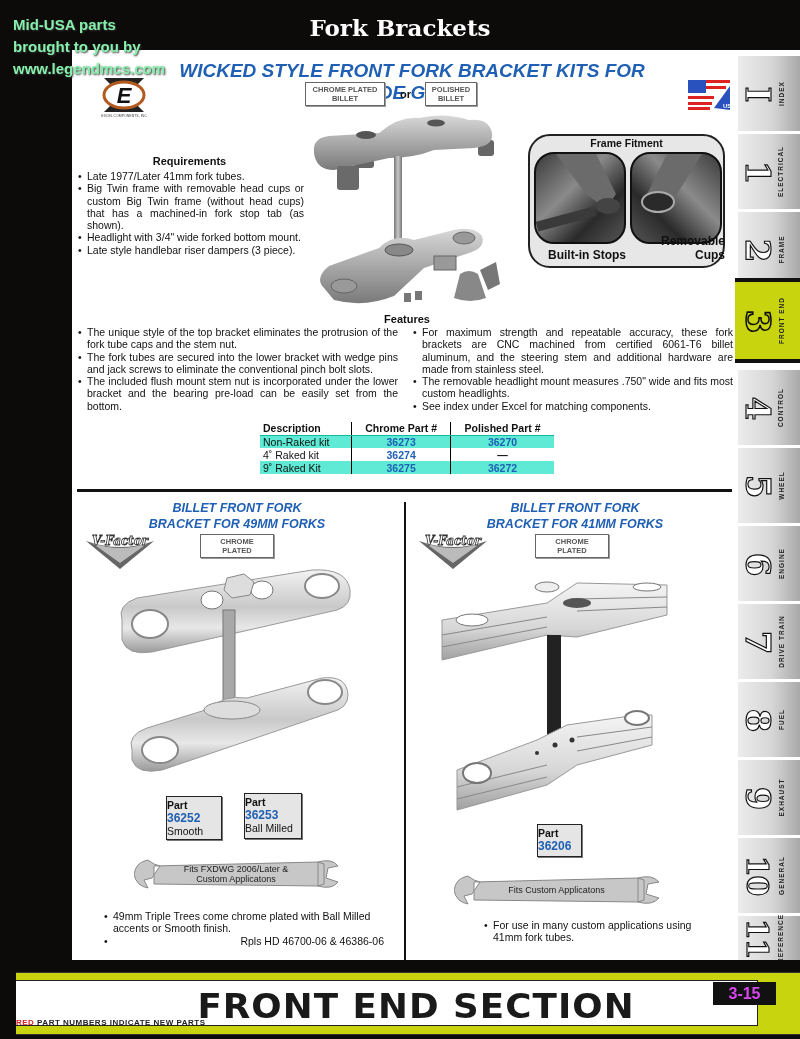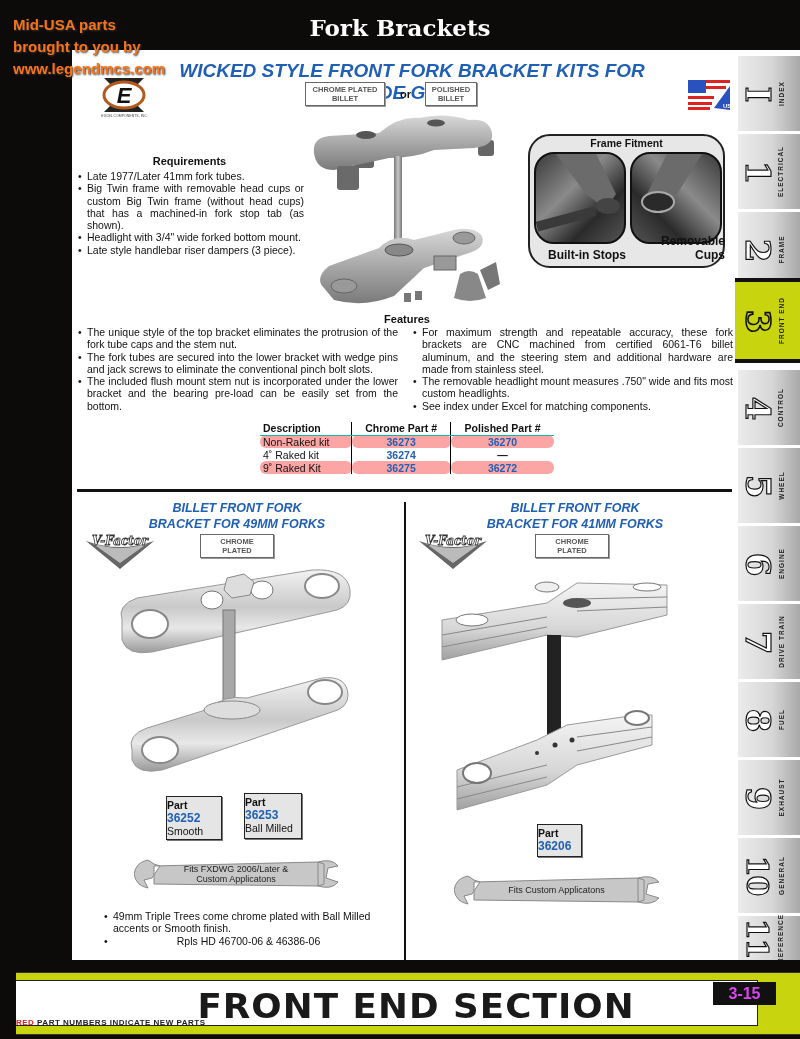--- a/index.html
+++ b/index.html
@@ -4,42 +4,42 @@
 <style>
   * { box-sizing: border-box; margin: 0; padding: 0; }
   html, body { width: 800px; height: 1039px; overflow: hidden; background: #0d0a0a; }
   body { position: relative; font-family: "Liberation Sans", sans-serif; color: #111; }
 
   .topbar { position: absolute; left: 0; top: 0; width: 800px; height: 50px; background: #0d0a0a; }
   .left-strip { position: absolute; left: 0; top: 0; width: 72px; height: 960px; background: #0d0a0a; }
   .page-title { position: absolute; left: 0; top: 14px; width: 800px; text-align: center;
     font-family: "DejaVu Serif", serif; font-weight: bold; font-size: 23px; color: #fff; }
   .watermark { position: absolute; left: 13px; top: 14px; font-family: "Liberation Sans", sans-serif;
-    font-weight: bold; font-size: 15px; line-height: 22px; color: #f97316;
+    font-weight: bold; font-size: 15px; line-height: 22px; color: #86efac;
     text-shadow: 1px 1px 2px #333; z-index: 5; }
 
   .content { position: absolute; left: 72px; top: 50px; width: 663px; height: 910px; background: #fff; }
 
   .blue-heading { color: #1f5fb4; font-weight: bold; font-style: italic; text-align: center; }
 
   .label-box { position: absolute; border: 1px solid #666; background: #fff; box-shadow: 1px 1px 0 #999;
     font-size: 7.5px; font-weight: bold; color: #555; text-align: center; line-height: 9px; padding: 2px 4px; }
 
   .bullets { list-style: none; font-size: 10.5px; line-height: 12.3px; }
   .bullets li { position: relative; padding-left: 9px; text-align: justify; }
   .bullets li::before { content: "•"; position: absolute; left: 0; top: 0; }
 
   .section-head { font-weight: bold; font-size: 11px; text-align: center; }
 
   .parts-table { position: absolute; left: 188px; top: 372px; width: 294px; border-collapse: collapse; font-size: 10.5px; }
   .parts-table th { font-weight: bold; text-align: center; border-bottom: 1px solid #14b8a6; padding: 0 3px; height: 13px; }
   .parts-table th:first-child { text-align: left; }
   .parts-table td { height: 13px; padding: 0 3px; }
   .parts-table td.num { text-align: center; color: #1f5fb4; font-weight: bold; }
-  .parts-table tr.shade td { background: #fca5a5; border-radius: 6px; }
+  .parts-table tr.shade td { background: #5eead4; }
   .parts-table .vsep { border-left: 1px solid #000; }
 
   .fitment { position: absolute; left: 456px; top: 84px; width: 197px; height: 134px;
     border: 2px solid #222; border-radius: 22px; background: #e7e7e7; }
   .fitment-title { position: absolute; top: 1px; width: 100%; text-align: center; font-weight: bold; font-size: 10.5px; }
   .fit-photo { position: absolute; top: 16px; width: 92px; height: 92px; border: 2px solid #111; border-radius: 20px; overflow: hidden; }
   .fit-caption { position: absolute; bottom: 4px; font-weight: bold; font-size: 12px; text-align: right; }
 
   .divider-h { position: absolute; height: 3px; background: #111; }
   .divider-v { position: absolute; width: 2px; background: #111; }
@@ -281,21 +281,21 @@
       <path d="M14 4 Q2 6 0 18 Q2 30 14 32 L10 24 L18 22 L26 10 L20 8 Z M20 10 L184 6 L190 8 L190 28 L184 30 L20 28 Z M184 6 Q198 2 204 10 L194 12 L192 22 L204 26 Q198 34 184 30 Z" fill="#c7c7c7" stroke="#888"></path>
     </svg>
     <div class="wrench-text" style="top:8px;">
       <div>Fits FXDWG 2006/Later &amp;</div>
       <div>Custom Applicatons</div>
     </div>
   </div>
 
   <ul class="bullets" style="position:absolute;left:32px;top:860px;width:280px;">
     <li style="text-align:left;">49mm Triple Trees come chrome plated with Ball Milled accents or Smooth finish.</li>
-    <li style="text-align:center;">Rpls HD 46700-06 &amp; 46386-06</li>
+    <li style="text-align:right;">Rpls HD 46700-06 &amp; 46386-06</li>
   </ul>
 
   <div class="blue-heading" style="position:absolute;left:378px;top:450px;width:250px;font-size:12.5px;line-height:16px;">
     <div>BILLET FRONT FORK</div>
     <div>BRACKET FOR 41MM FORKS</div>
   </div>
   <div style="position:absolute;left:345px;top:483px;width:72px;height:38px;">
     <svg width="72" height="38" viewBox="0 0 72 38">
       <path d="M2 8 Q36 20 70 8 L36 36 Z" fill="#666"></path>
         <path d="M8 10 Q36 20 64 10 L36 30 Z" fill="#bbb"></path>
@@ -343,20 +343,23 @@
 
   <div class="wrench" style="left:382px;top:822px;width:205px;">
     <svg width="205" height="36" viewBox="0 0 205 36" style="position:absolute;left:0;top:0;">
       <path d="M14 4 Q2 6 0 18 Q2 30 14 32 L10 24 L18 22 L26 10 L20 8 Z M20 10 L184 6 L190 8 L190 28 L184 30 L20 28 Z M184 6 Q198 2 205 10 L194 12 L192 22 L205 26 Q198 34 184 30 Z" fill="#c7c7c7" stroke="#888"></path>
     </svg>
     <div class="wrench-text" style="top:13px;">
       <div>Fits Custom Applicatons</div>
     </div>
   </div>
 
+  <ul class="bullets" style="position:absolute;left:412px;top:869px;width:220px;">
+    <li style="text-align:left;">For use in many custom applications using 41mm fork tubes.</li>
+  </ul>
 </div>
 
 <div class="tabs">
   <div class="tab" style="top:6px;">
     <div class="tab-num">
         <span>I</span>
       </div>
     <div class="tab-label">
         <span>INDEX</span>
       </div>

